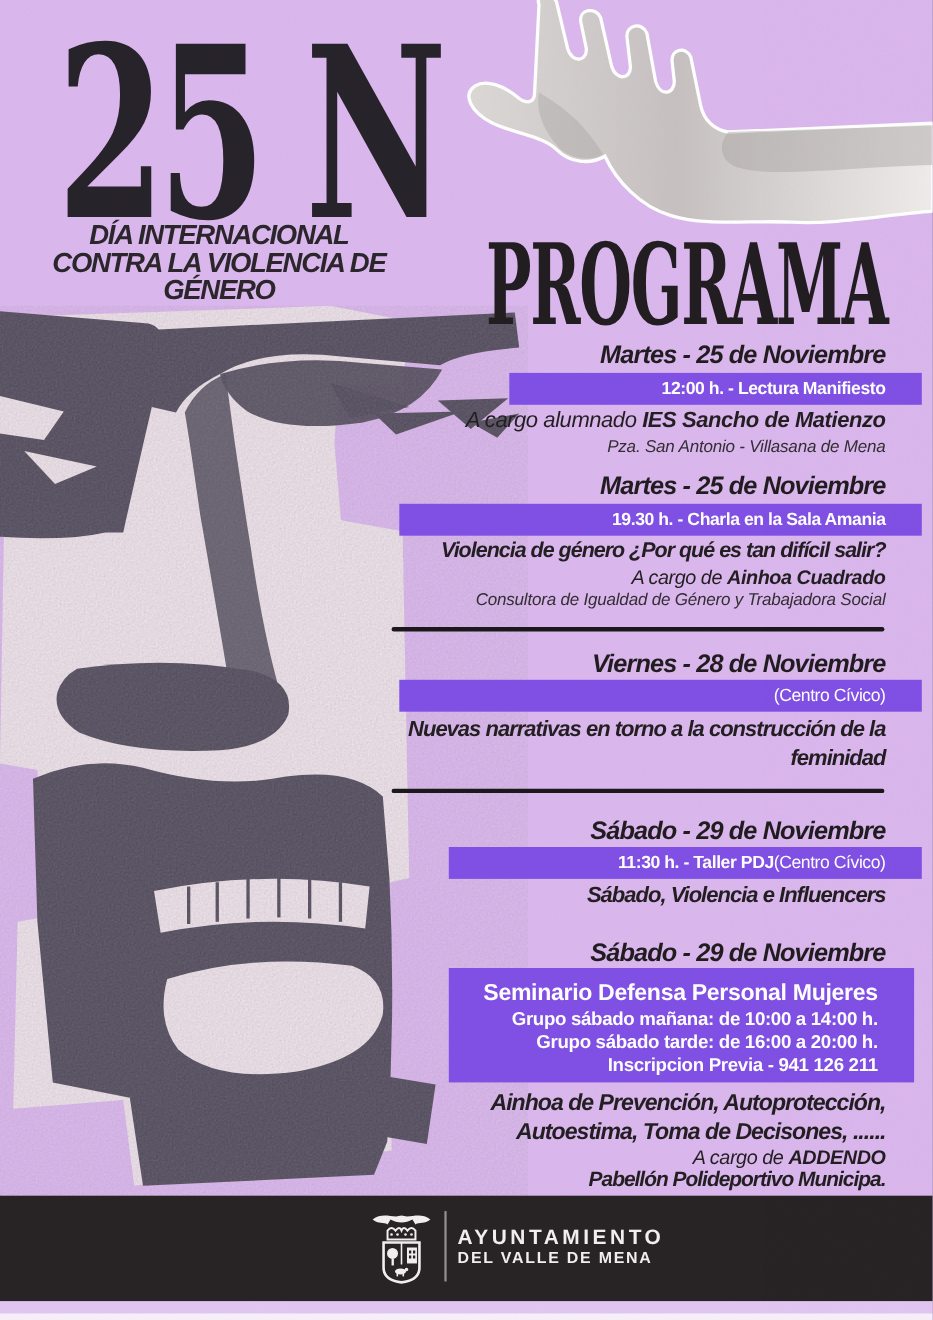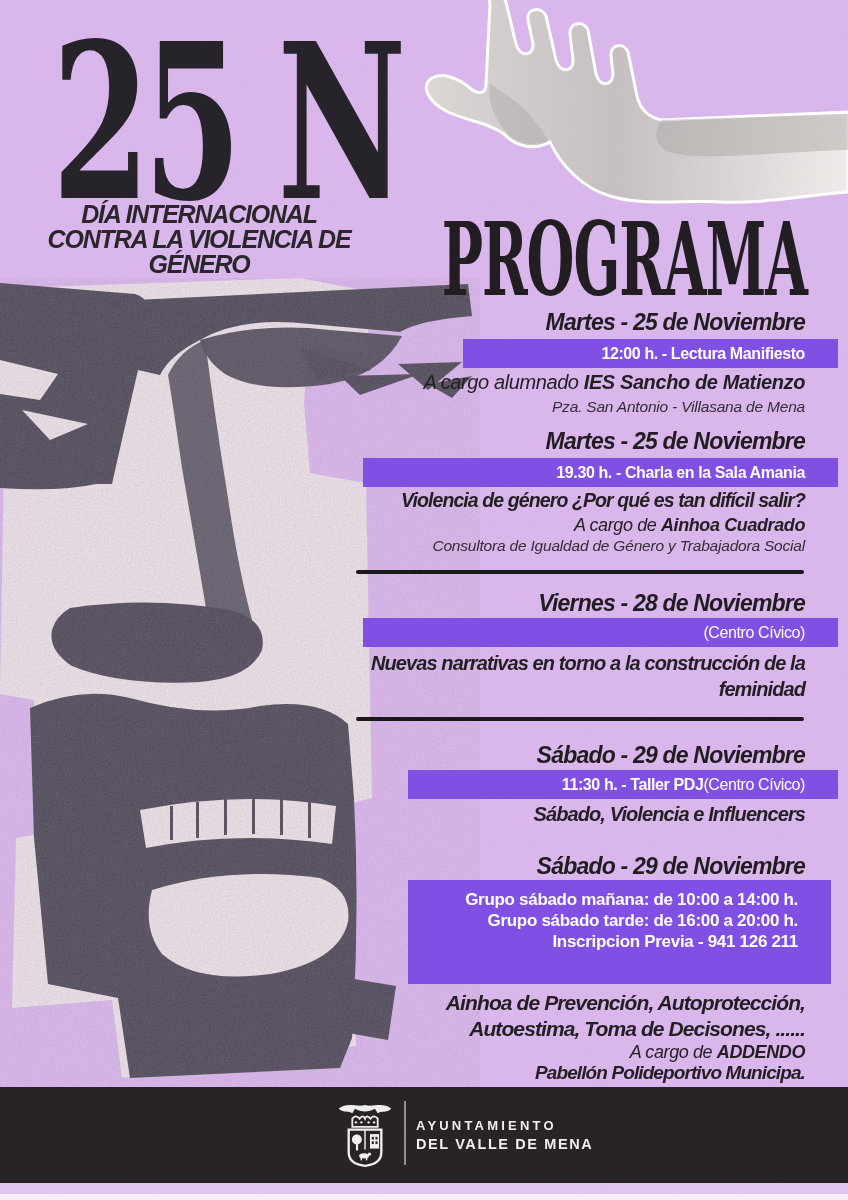--- a/index.html
+++ b/index.html
@@ -50,21 +50,21 @@
     background:var(--accent);color:#fff;text-align:right;
     padding:9px 33px 0 10px;}
   .sem-title{font-weight:bold;font-size:21px;line-height:27px;letter-spacing:-.3px;white-space:nowrap;}
   .sem-line{font-weight:bold;font-size:17px;line-height:21px;letter-spacing:-.3px;white-space:nowrap;}
 
   
   .footer{position:absolute;left:0;top:1087px;width:848px;height:96px;background:var(--footer);}
   .crest{position:absolute;left:336px;top:10px;width:58px;height:76px;}
   .footer-divider{position:absolute;left:404px;top:14px;width:2px;height:64px;background:rgba(255,255,255,.5);}
   .org{position:absolute;left:416px;top:29px;color:#f2eff1;font-weight:bold;}
-  .org-l1{font-size:13px;letter-spacing:3.2px;line-height:19px;}
+  .org-l1{font-size:19px;letter-spacing:3.2px;line-height:19px;}
   .org-l2{font-size:14.5px;letter-spacing:1.6px;line-height:19px;}
   .strip1{position:absolute;left:0;top:1183px;width:848px;height:11px;background:#e1c6f2;}
   .strip2{position:absolute;left:0;top:1194px;width:848px;height:6px;background:#f7f0fb;}
 </style>
 </head>
 <body>
 
 <div id="poster">
 
   <svg class="face-art" viewBox="0 0 480 812" aria-hidden="true">
@@ -167,20 +167,21 @@
 
   <div class="r-text date-h" style="top:742px">Sábado - 29 de Noviembre</div>
   <div class="bar" style="top:770px;left:408px">
     <span>11:30 h. - Taller PDJ </span>
       <span class="light">(Centro Cívico)</span>
   </div>
   <div class="r-text topic" style="top:803px">Sábado, Violencia e Influencers</div>
 
   <div class="r-text date-h" style="top:853px">Sábado - 29 de Noviembre</div>
   <div class="sem-box">
+    <div class="sem-title">Seminario Defensa Personal Mujeres</div>
     <div class="sem-line">Grupo sábado mañana: de 10:00 a 14:00 h.</div>
     <div class="sem-line">Grupo sábado tarde: de 16:00 a 20:00 h.</div>
     <div class="sem-line">Inscripcion Previa - 941 126 211</div>
   </div>
   <div class="r-text topic" style="top:991px;font-size:21px">Ainhoa de Prevención, Autoprotección,</div>
   <div class="r-text topic" style="top:1017px;font-size:21px">Autoestima, Toma de Decisones, ......</div>
   <div class="r-text detail" style="top:1042px"><span>A cargo de </span><b>ADDENDO</b></div>
   <div class="r-text topic" style="top:1062px;font-size:19px">Pabellón Polideportivo Municipa.</div>
 
   <div class="footer">

